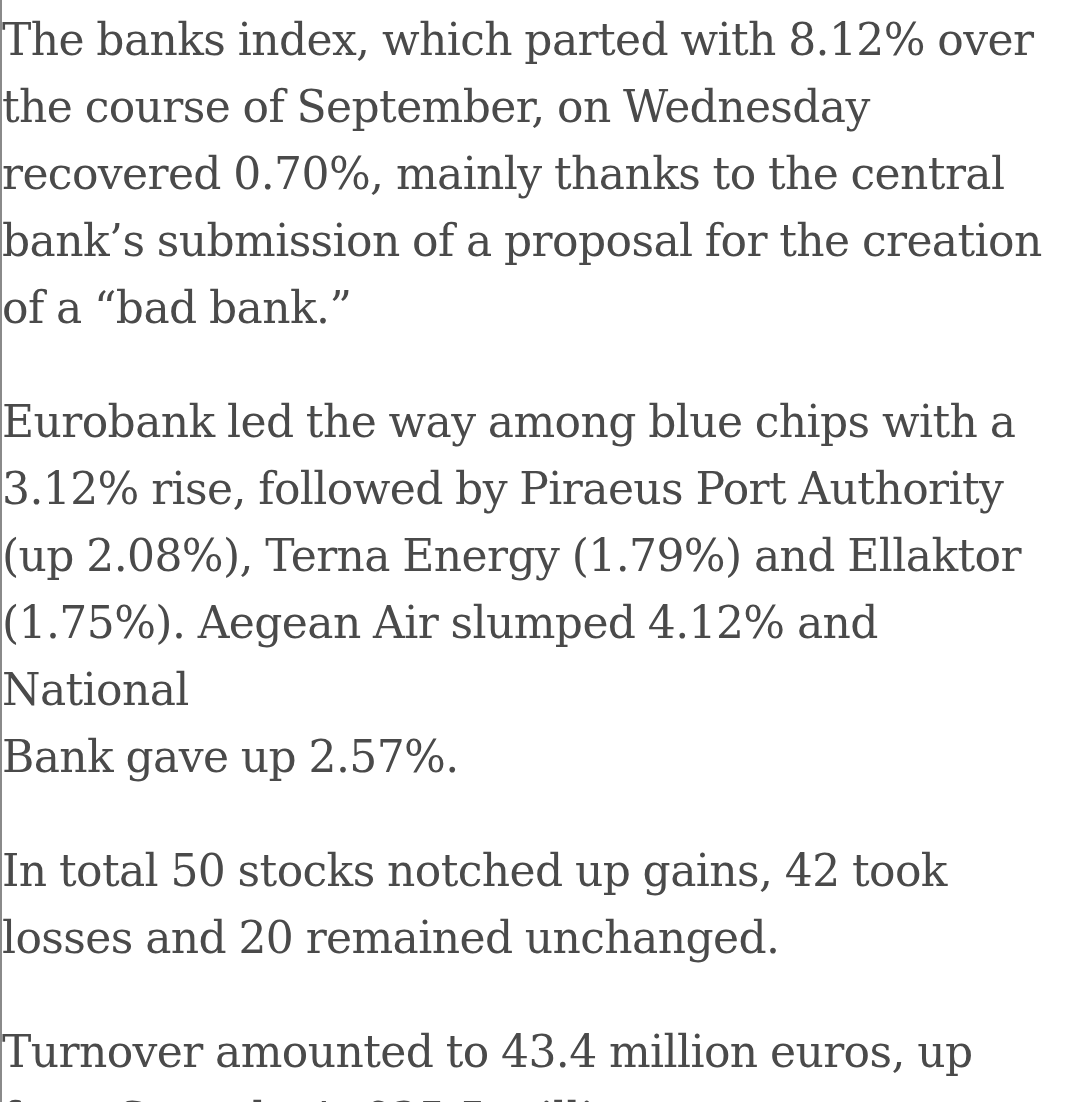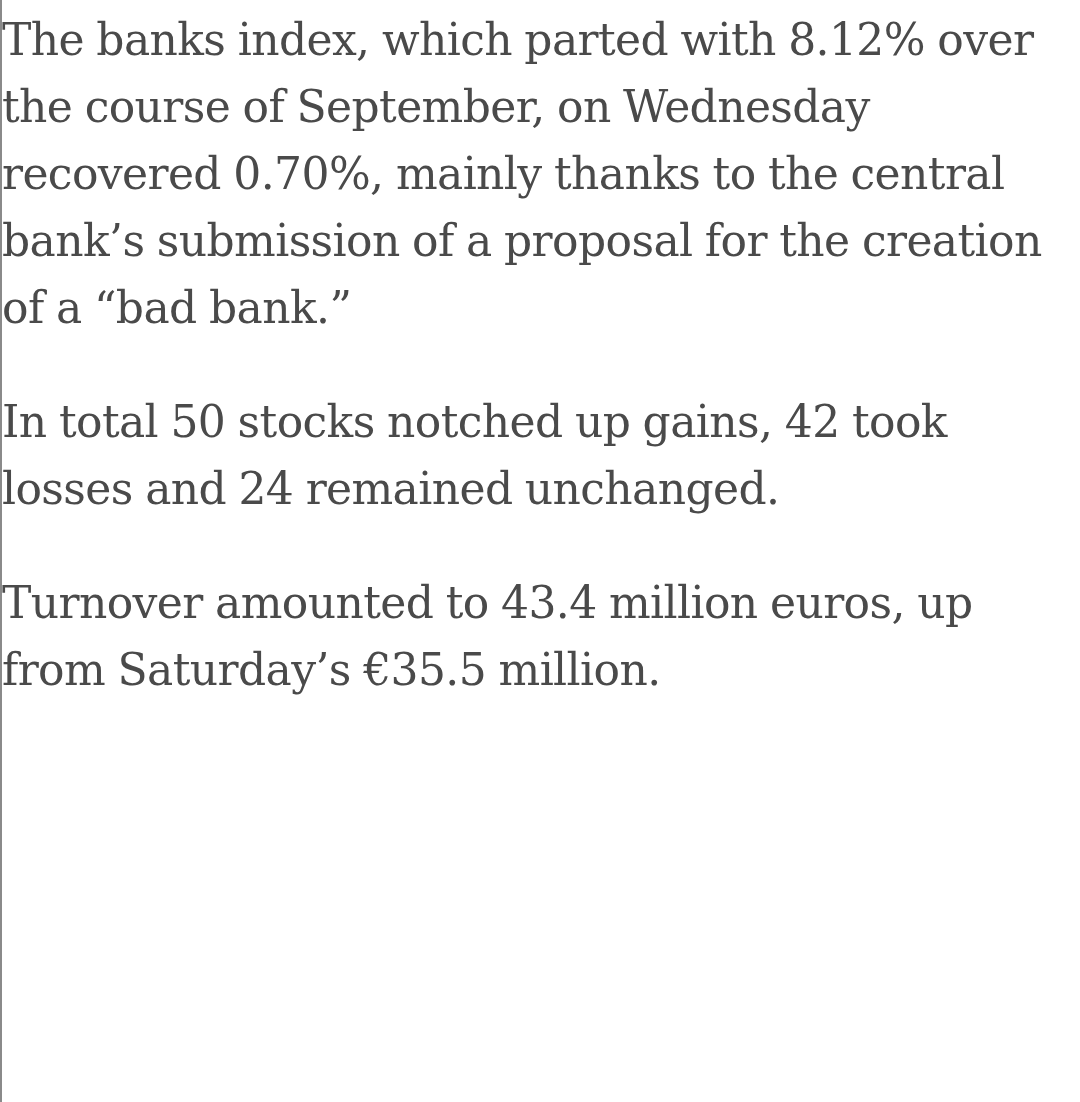--- a/index.html
+++ b/index.html
@@ -43,17 +43,22 @@
 <body>
 
 <div class="left-rule"></div>
 
 <div class="article">
   <p class="para">The banks index, which parted with 8.12% over
 the course of September, on Wednesday
 recovered 0.70%, mainly thanks to the central
 bank’s submission of a proposal for the creation
 of a “bad bank.”</p>
+  <p class="para">Eurobank led the way among blue chips with a
+3.12% rise, followed by Piraeus Port Authority
+(up 2.08%), Terna Energy (1.79%) and Ellaktor
+(1.75%). Aegean Air slumped 4.12% and National
+Bank gave up 2.57%.</p>
   <p class="para">In total 50 stocks notched up gains, 42 took
-losses and 24 remained unchanged.</p>
+losses and 20 remained unchanged.</p>
   <p class="para">Turnover amounted to 43.4 million euros, up
 from Saturday’s €35.5 million.</p>
 </div>
 
 </body></html>

